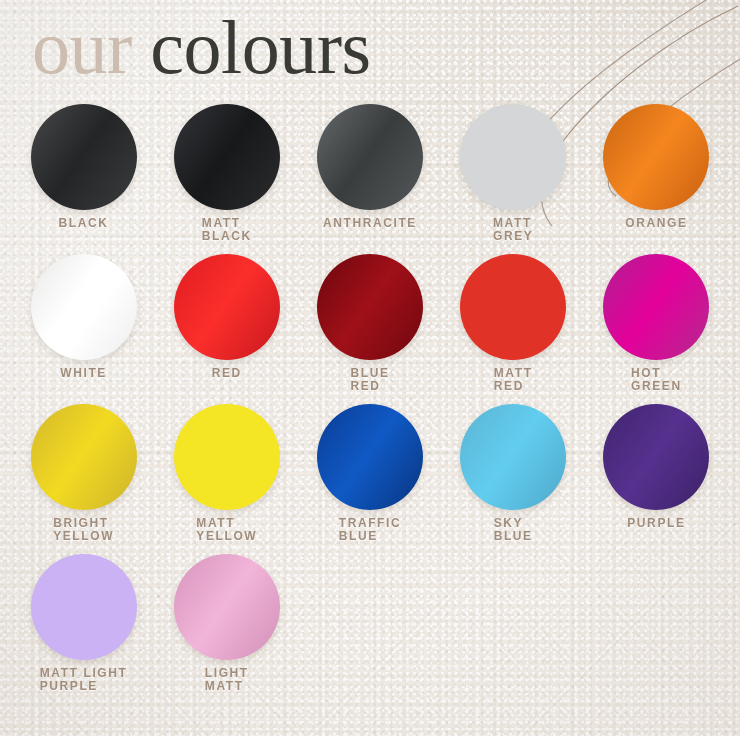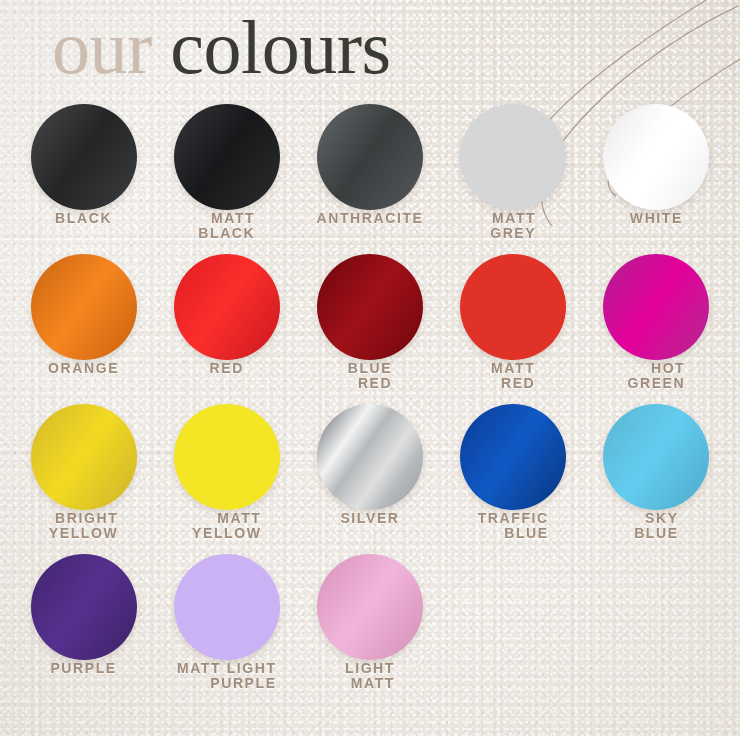--- a/index.html
+++ b/index.html
@@ -47,21 +47,21 @@
     position:absolute; inset:0;
     background:radial-gradient(ellipse at 50% 42%, rgba(0,0,0,0) 55%, rgba(150,135,120,.10) 100%);
     pointer-events:none;
   }
 
   
   #squiggle { position:absolute; top:0; right:0; width:260px; height:230px; pointer-events:none; }
 
   
   #title {
-    position:absolute; left:52px; top:9px;
+    position:absolute; left:32px; top:9px;
     font-family:"Liberation Serif", serif;
     font-size:76px;
     line-height:1;
     letter-spacing:-0.5px;
     white-space:nowrap;
   }
   #title .w1 { color:#cdbdb0; }
   #title .w2 { color:#3b3b36; }
 
   
@@ -90,28 +90,28 @@
   }
   .swatch-disc::after {
     content:"";
     position:absolute; inset:0;
     border-radius:50%;
     box-shadow:0 3px 7px rgba(120,105,92,.20);
     pointer-events:none;
   }
 
   .swatch-label {
-    margin-top:1px;
+    margin-top:7px;
     font-family:"Liberation Sans", sans-serif;
     font-weight:bold;
-    font-size:14px;
+    font-size:12px;
     line-height:1.06;
     letter-spacing:1.6px;
     color:#a18d7c;
-    text-align:right;
+    text-align:left;
     text-shadow:0 1px 0 rgba(255,255,255,.65);
     white-space:pre-line;
   }
 </style>
 </head>
 <body>
 
 <div id="paper-texture"></div>
 <div id="paper-grain"></div>
 <div id="vignette"></div>
@@ -140,26 +140,26 @@
     <div class="swatch-cell">
       <div class="swatch-disc" style="background: linear-gradient(125deg, rgb(100, 104, 106) 0%, rgb(58, 61, 62) 48%, rgb(85, 88, 90) 100%);"></div>
       <div class="swatch-label">ANTHRACITE</div>
     </div>
     <div class="swatch-cell">
       <div class="swatch-disc" style="background: rgb(212, 214, 215);"></div>
       <div class="swatch-label">MATT
 GREY</div>
     </div>
     <div class="swatch-cell">
+      <div class="swatch-disc" style="background: linear-gradient(125deg, rgb(201, 101, 18) 0%, rgb(245, 134, 31) 48%, rgb(201, 96, 16) 100%);"></div>
+      <div class="swatch-label">ORANGE</div>
+    </div>
+    <div class="swatch-cell">
       <div class="swatch-disc" style="background: linear-gradient(125deg, rgb(232, 233, 231) 0%, rgb(255, 255, 255) 42%, rgb(255, 255, 255) 58%, rgb(236, 237, 237) 100%);"></div>
       <div class="swatch-label">WHITE</div>
-    </div>
-    <div class="swatch-cell">
-      <div class="swatch-disc" style="background: linear-gradient(125deg, rgb(201, 101, 18) 0%, rgb(245, 134, 31) 48%, rgb(201, 96, 16) 100%);"></div>
-      <div class="swatch-label">ORANGE</div>
     </div>
     <div class="swatch-cell">
       <div class="swatch-disc" style="background: linear-gradient(125deg, rgb(224, 28, 34) 0%, rgb(251, 46, 43) 48%, rgb(200, 24, 31) 100%);"></div>
       <div class="swatch-label">RED</div>
     </div>
     <div class="swatch-cell">
       <div class="swatch-disc" style="background: linear-gradient(125deg, rgb(109, 6, 14) 0%, rgb(160, 16, 24) 48%, rgb(112, 7, 15) 100%);"></div>
       <div class="swatch-label">BLUE
 RED</div>
     </div>
@@ -177,24 +177,20 @@
       <div class="swatch-disc" style="background: linear-gradient(125deg, rgb(212, 184, 42) 0%, rgb(242, 218, 34) 48%, rgb(205, 179, 43) 100%);"></div>
       <div class="swatch-label">BRIGHT
 YELLOW</div>
     </div>
     <div class="swatch-cell">
       <div class="swatch-disc" style="background: rgb(245, 230, 37);"></div>
       <div class="swatch-label">MATT
 YELLOW</div>
     </div>
     <div class="swatch-cell">
-      <div class="swatch-disc" style="background: linear-gradient(125deg, rgb(159, 162, 165) 0%, rgb(159, 162, 165) 14%, rgb(242, 243, 244) 30%, rgb(182, 185, 187) 44%, rgb(222, 223, 224) 62%, rgb(182, 185, 187) 76%, rgb(154, 157, 160) 100%);"></div>
-      <div class="swatch-label">SILVER</div>
-    </div>
-    <div class="swatch-cell">
       <div class="swatch-disc" style="background: linear-gradient(125deg, rgb(10, 61, 150) 0%, rgb(16, 89, 196) 48%, rgb(8, 53, 127) 100%);"></div>
       <div class="swatch-label">TRAFFIC
 BLUE</div>
     </div>
     <div class="swatch-cell">
       <div class="swatch-disc" style="background: linear-gradient(125deg, rgb(92, 180, 210) 0%, rgb(98, 205, 240) 48%, rgb(79, 168, 200) 100%);"></div>
       <div class="swatch-label">SKY
 BLUE</div>
     </div>
     <div class="swatch-cell">

